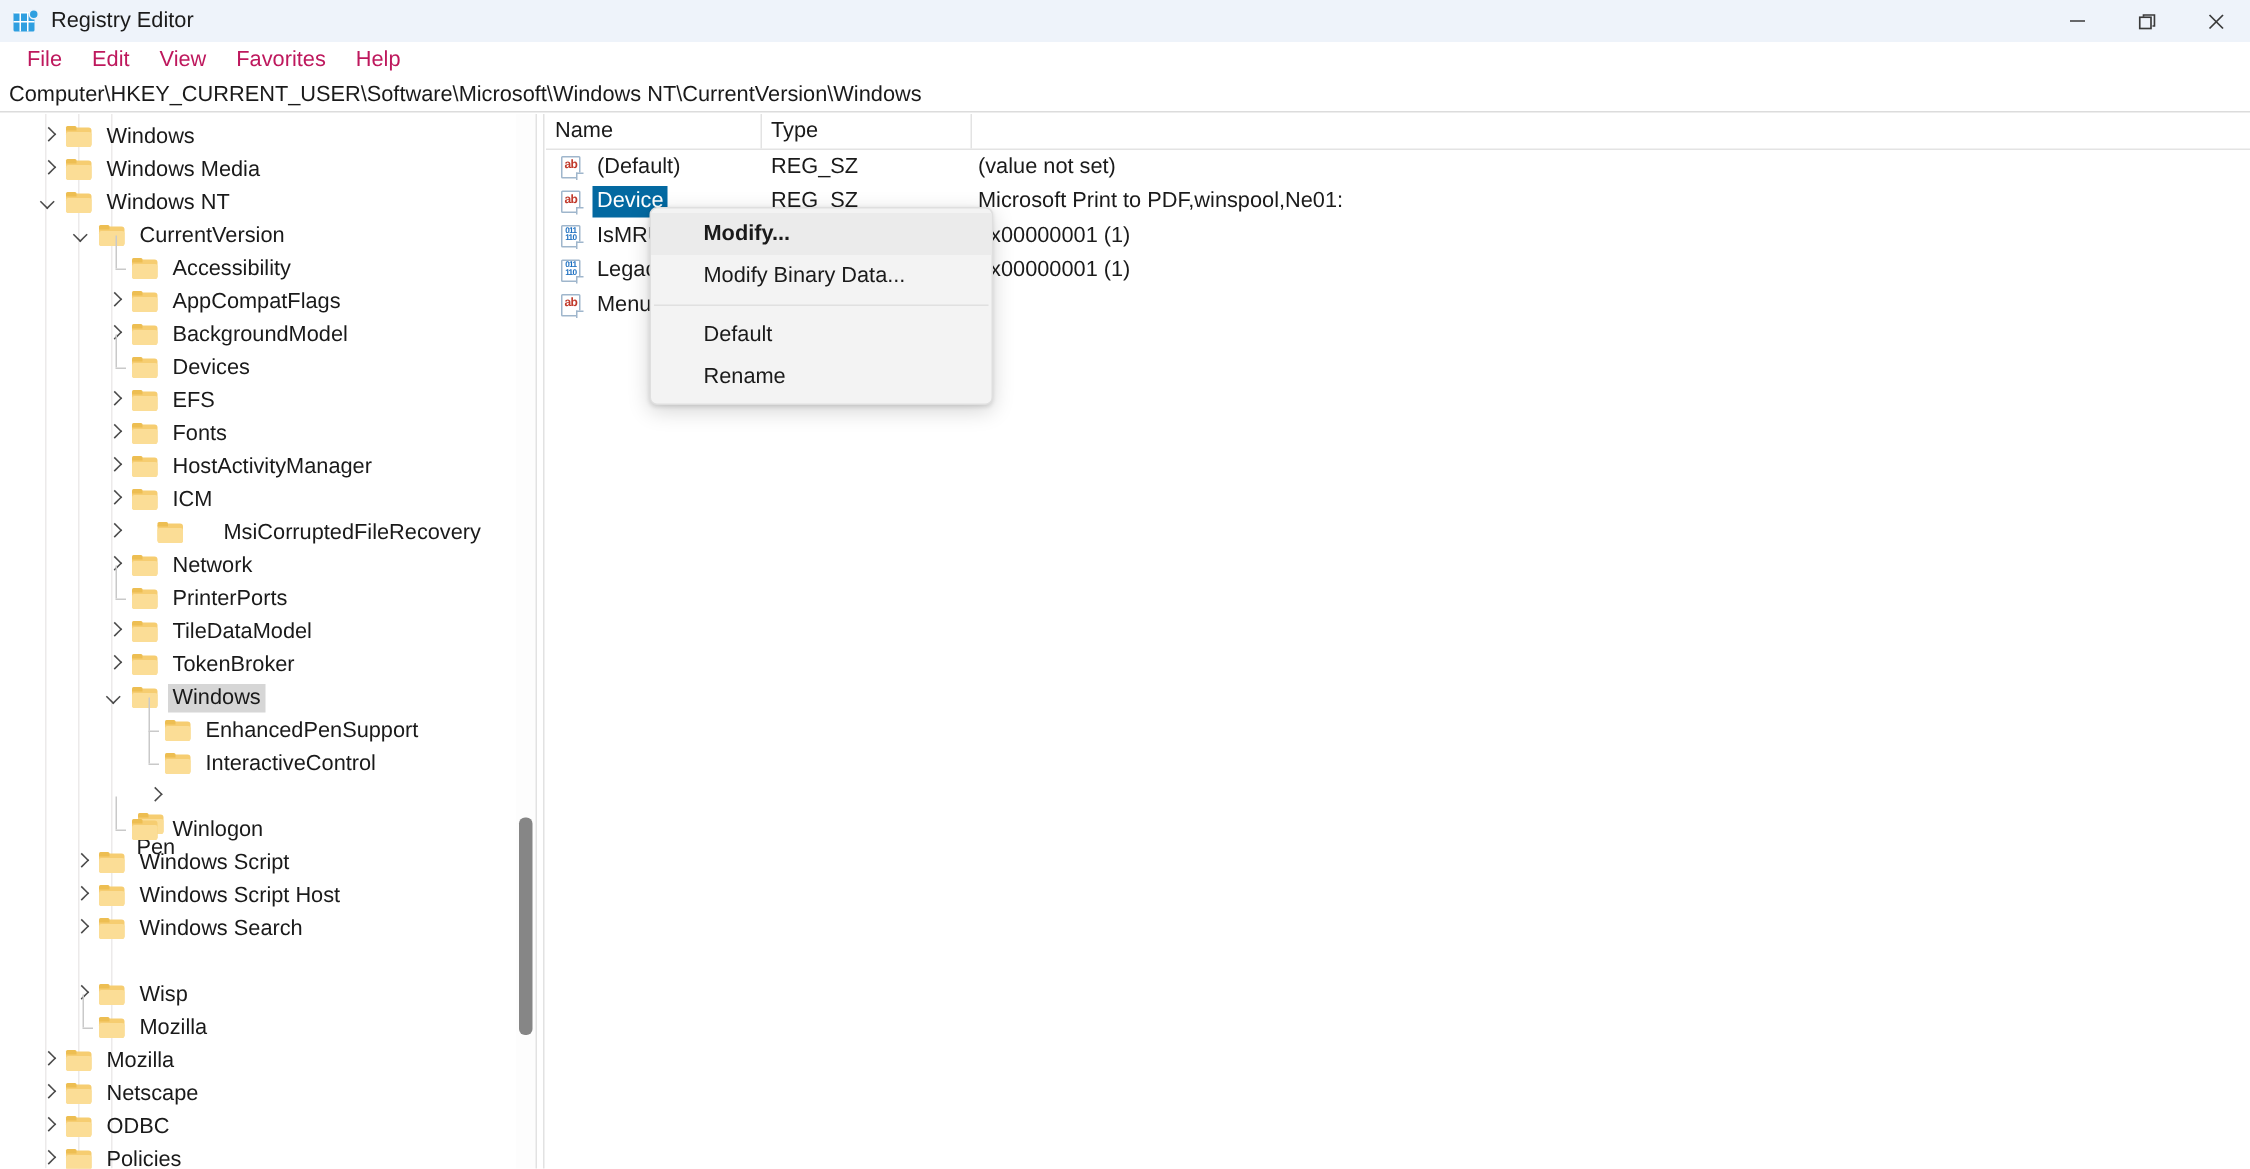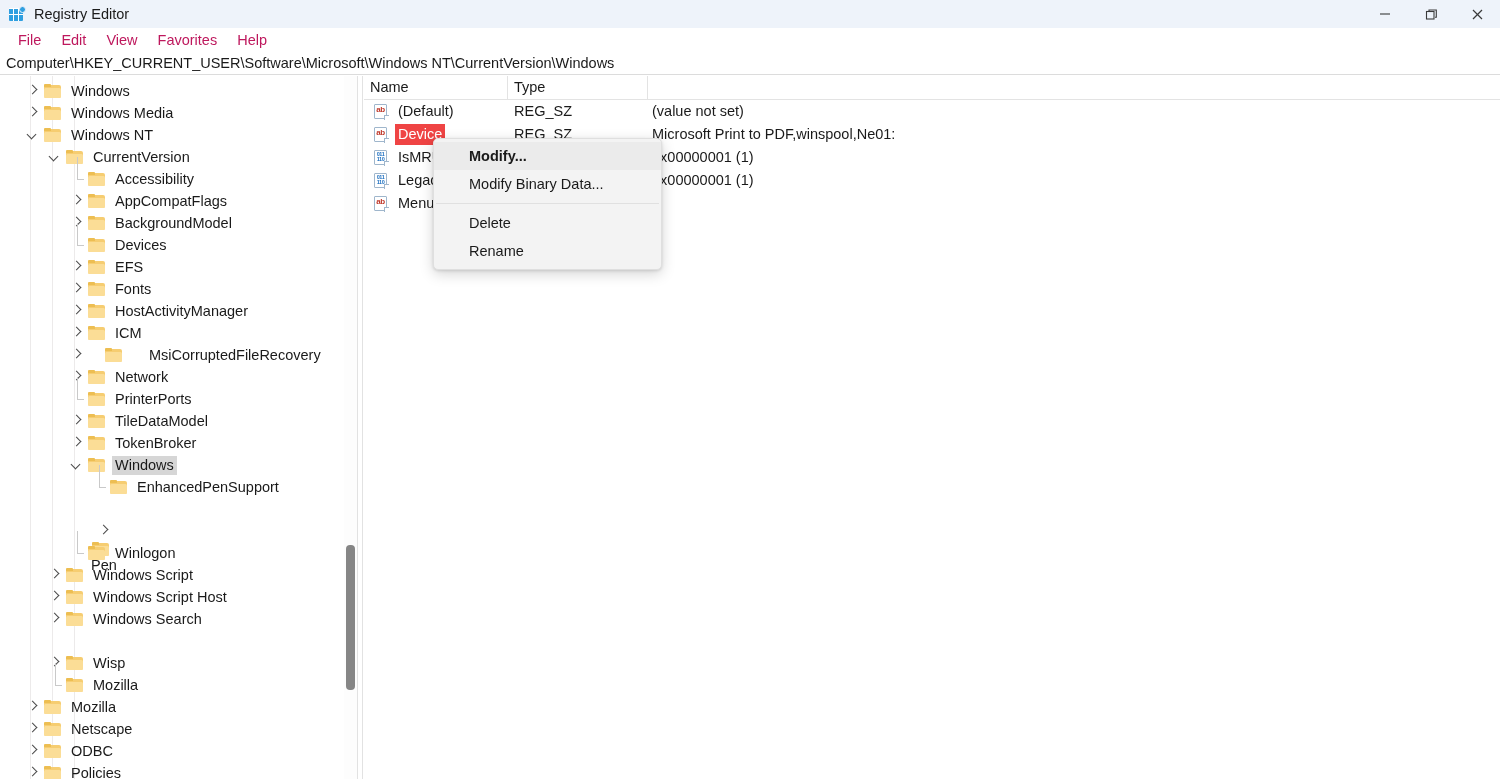--- a/index.html
+++ b/index.html
@@ -312,21 +312,21 @@
   .cell-name {
     position: absolute;
     left: 31px;
     font-size: 14.5px;
     color: #1a1a1a;
     padding: 1px 3px;
     line-height: 19px;
     white-space: nowrap;
   }
   .list-row.selected .cell-name {
-    background: #ef4444;
+    background: #0369a1;
     color: #ffffff;
   }
   .cell-type {
     position: absolute;
     left: 150px;
     font-size: 14.5px;
     color: #1a1a1a;
     line-height: 23px;
     white-space: nowrap;
   }
@@ -628,20 +628,32 @@
         <div class="elbow"></div>
         <div class="elbow-h"></div>
       </div>
       <div class="folder">
         <div class="back"></div>
         <div class="tab"></div>
         <div class="front"></div>
       </div>
       <div class="tree-label">EnhancedPenSupport</div>
     </div>
+    <div class="tree-row" style="top: 422px; padding-left: 88px;">
+      <div class="tw">
+        <div class="elbow"></div>
+        <div class="elbow-h"></div>
+      </div>
+      <div class="folder">
+        <div class="back"></div>
+        <div class="tab"></div>
+        <div class="front"></div>
+      </div>
+      <div class="tree-label">InteractiveControl</div>
+    </div>
     <div class="tree-row" style="top: 444px; padding-left: 88px; flex-direction: column;">
       <div class="tw">
         <div class="chev"></div>
       </div>
       <div class="folder">
         <div class="back"></div>
         <div class="tab"></div>
         <div class="front"></div>
       </div>
       <div class="tree-label">Pen</div>
@@ -817,15 +829,15 @@
         </div>
         <div class="cell-name">MenuD</div>
       </div>
     </div>
 </div>
 
 <div class="ctxmenu" id="ctxmenu">
     <div class="ctxitem highlight">Modify...</div>
     <div class="ctxitem">Modify Binary Data...</div>
     <div class="ctxsep"></div>
-    <div class="ctxitem">Delete</div>
+    <div class="ctxitem">Default</div>
     <div class="ctxitem">Rename</div>
   </div>
 
 </body></html>

